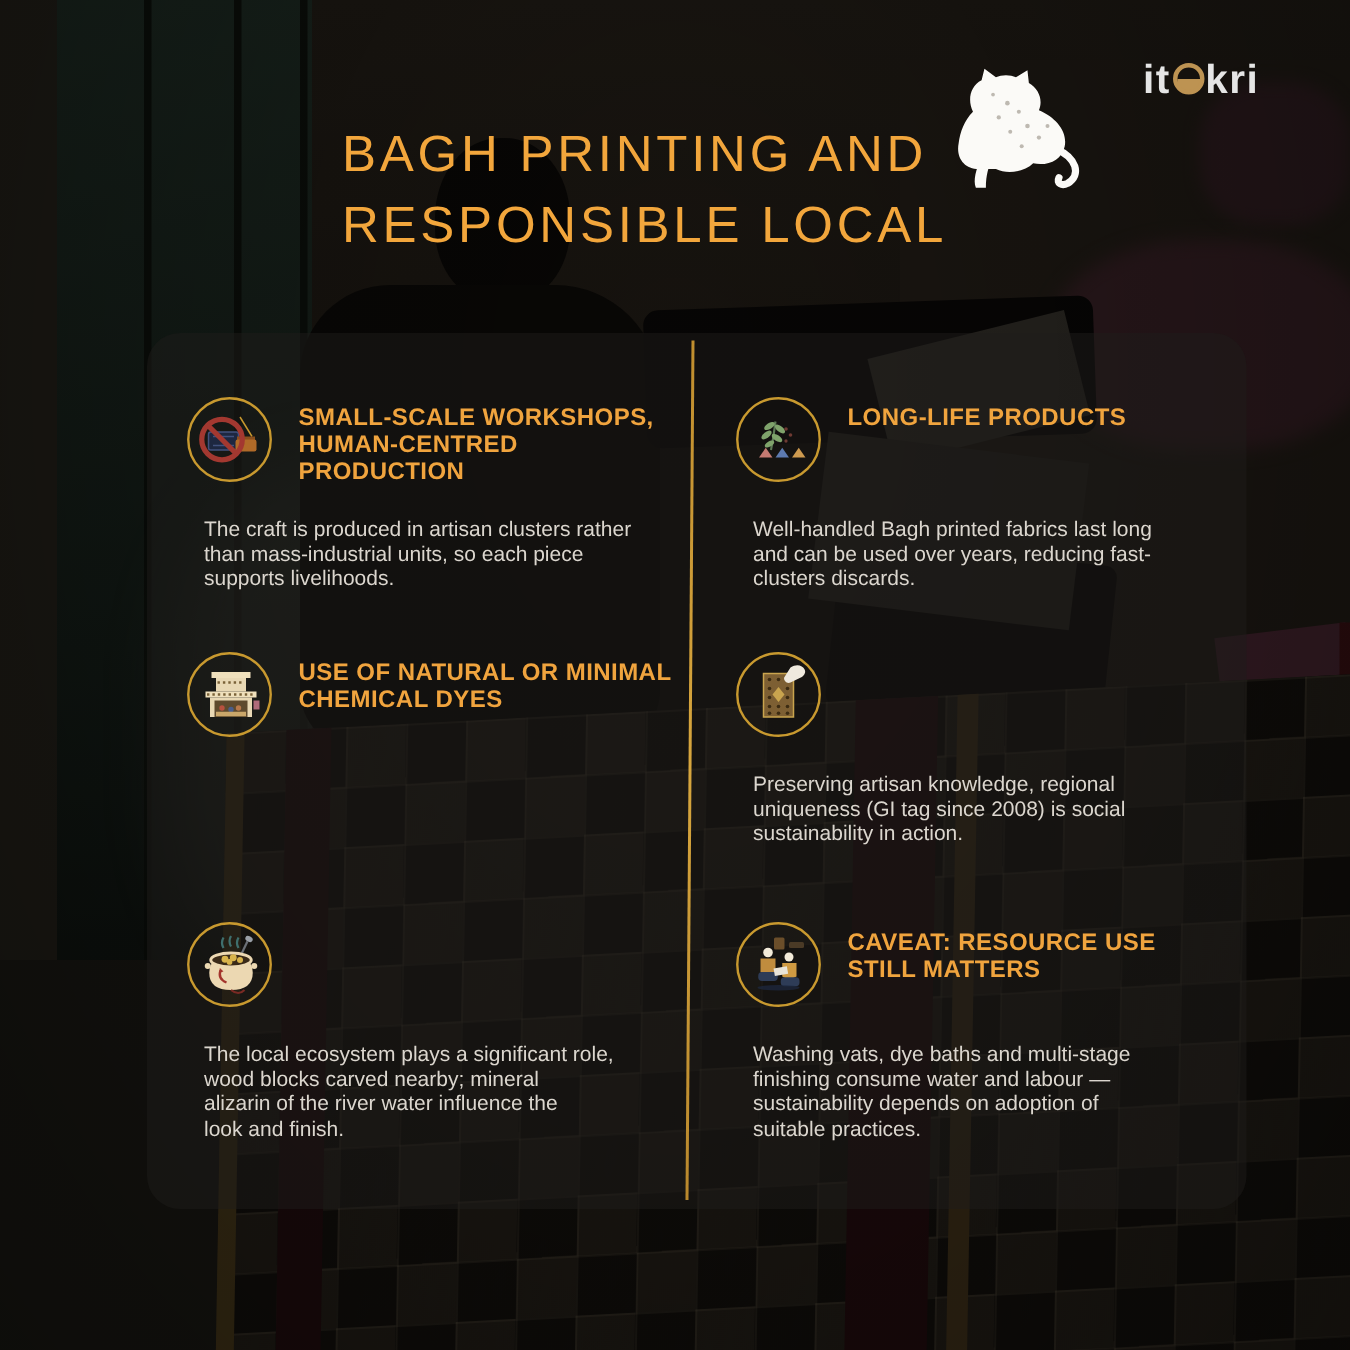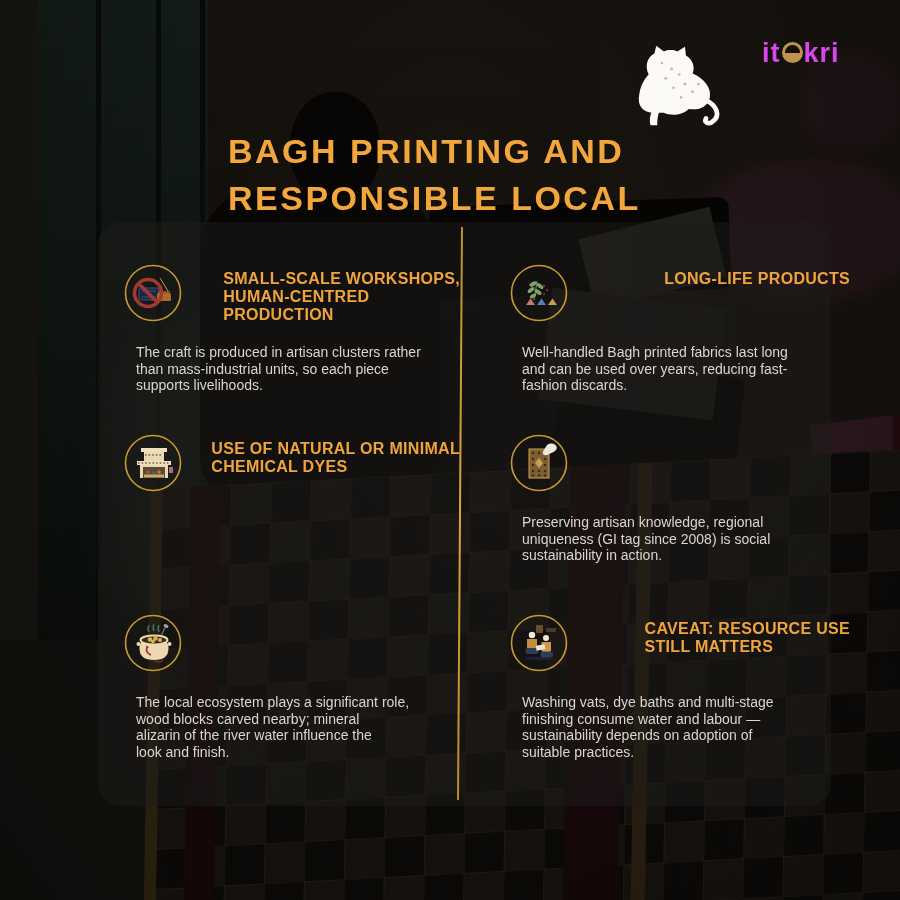--- a/index.html
+++ b/index.html
@@ -45,42 +45,42 @@
   .fstripe3{left:40px;top:0;bottom:0;width:30px;background:#2c1013;}
   .fstripe4{left:0;top:0;bottom:0;width:12px;background:#5e4a22;}
   .bg-dim{inset:0;background:radial-gradient(ellipse at 50% 28%,rgba(0,0,0,0.42),rgba(0,0,0,0.62));}
   
   .panel{
     position:absolute;left:98px;top:222px;width:733px;height:584px;
     border-radius:22px;background:rgba(30,28,26,0.5);
   }
   .title{
     position:absolute;left:228px;top:80px;width:520px;
-    color:#F2A63C;font-weight:bold;font-size:34px;line-height:47px;letter-spacing:2.5px;margin-top:48px;
+    color:#F2A63C;font-weight:normal;font-size:34px;line-height:47px;letter-spacing:2.5px;
   }
   .cat{position:absolute;left:616px;top:42px;}
   .logo{
     position:absolute;left:762px;top:38px;
-    color:#d946ef;font-weight:bold;font-size:27px;letter-spacing:1px;white-space:nowrap;
+    color:#e5e5e5;font-weight:bold;font-size:27px;letter-spacing:1px;white-space:nowrap;
   }
   .logo-o{
     display:inline-block;width:15px;height:15px;border:3px solid #BD9352;border-radius:50%;
     background:linear-gradient(rgba(0,0,0,0) 52%,#BD9352 52%);
     margin:0 1px;position:relative;top:1px;
   }
   .divider{
     position:absolute;left:461px;top:227px;width:2px;height:573px;
     background:linear-gradient(#c08e2e,#d7a63e,#b9882c);
     transform:rotate(0.4deg);transform-origin:top center;
   }
   .section{position:absolute;}
   .sec-l{left:124px;width:336px;}
-  .sec-r{left:510px;width:340px;}
+  .sec-r{left:490px;width:340px;}
   .r1{top:260px;}.r2{top:430px;}.r3{top:610px;}
-  .sec-head-row{display:flex;align-items:flex-start;height:63px;justify-content:space-between;}
+  .sec-head-row{display:flex;align-items:flex-start;height:63px;}
   .icon-wrap{flex:0 0 58px;width:58px;height:58px;margin-top:4px;}
   .sec-heading{
     margin-left:17px;padding-top:10px;
     color:#F0A43E;font-weight:bold;font-size:16px;line-height:1.13;letter-spacing:0.3px;
     white-space:pre-line;
   }
   .sec-body{
     margin-top:21px;color:#DBD6CE;font-size:14px;line-height:1.18;white-space:pre-line;margin-left:12px;
   }
 </style>
@@ -194,21 +194,21 @@
           </g>
           <path d="M16 41 l4.5-6.5 4.5 6.5 z" fill="#c47a72"></path>
           <path d="M27 41 l4.5-6.5 4.5 6.5 z" fill="#5d7ab0"></path>
           <path d="M38 41 l4.5-6.5 4.5 6.5 z" fill="#cd9a4f"></path>
         </svg>
       </div>
       <div class="sec-heading">LONG-LIFE PRODUCTS</div>
     </div>
     <div class="sec-body">Well-handled Bagh printed fabrics last long
 and can be used over years, reducing fast-
-fashion discards.</div>
+clusters discards.</div>
   </div>
 
   <div class="section sec-l r2">
     <div class="sec-head-row">
       <div class="icon-wrap">
         <svg width="58" height="58" viewBox="0 0 58 58">
           <circle cx="29" cy="29" r="27.5" stroke="#C8992F" stroke-width="1.6" fill="none"></circle>
           <rect x="17" y="14" width="26" height="4" fill="#efe0bc"></rect>
           <rect x="20" y="18" width="20" height="9" fill="#e8d8b4"></rect>
           <line x1="21" y1="21" x2="39" y2="21" stroke="#7a6238" stroke-width="1.6" stroke-dasharray="1.6 2"></line>

